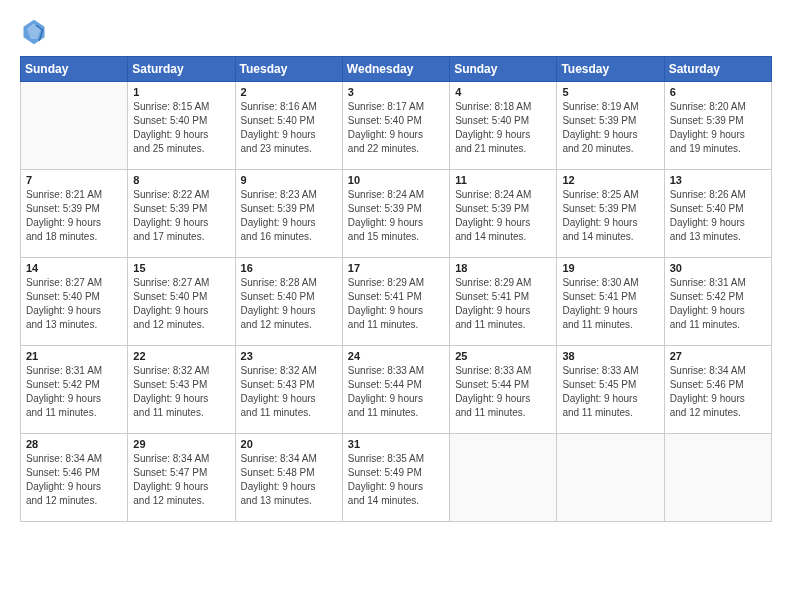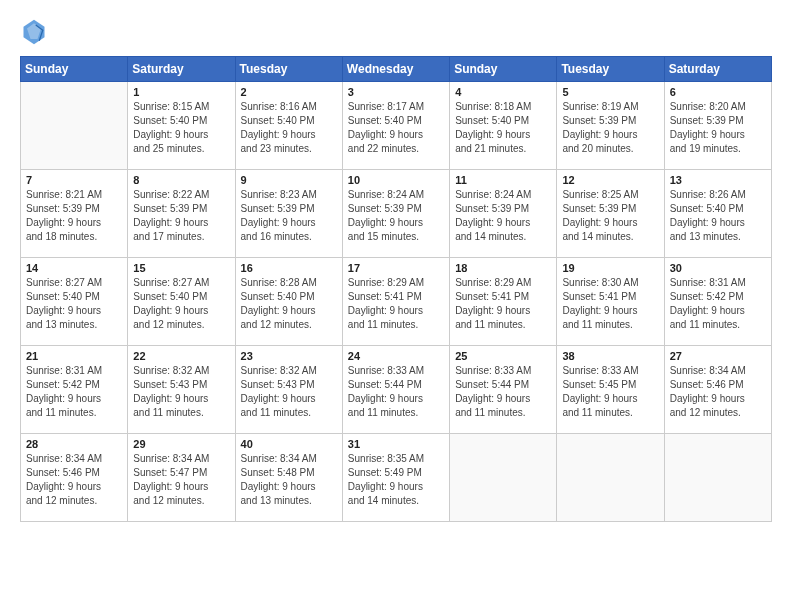--- a/index.html
+++ b/index.html
@@ -253,21 +253,21 @@
         <tr class="last-row">
           <td>
             <span class="day-num">28</span>
             <div class="day-info">Sunrise: 8:34 AM<br>Sunset: 5:46 PM<br>Daylight: 9 hours<br>and 12 minutes.</div>
           </td>
           <td>
             <span class="day-num">29</span>
             <div class="day-info">Sunrise: 8:34 AM<br>Sunset: 5:47 PM<br>Daylight: 9 hours<br>and 12 minutes.</div>
           </td>
           <td>
-            <span class="day-num">40</span>
+            <span class="day-num">20</span>
             <div class="day-info">Sunrise: 8:34 AM<br>Sunset: 5:48 PM<br>Daylight: 9 hours<br>and 13 minutes.</div>
           </td>
           <td>
             <span class="day-num">31</span>
             <div class="day-info">Sunrise: 8:35 AM<br>Sunset: 5:49 PM<br>Daylight: 9 hours<br>and 14 minutes.</div>
           </td>
           <td class="empty-cell"></td>
           <td class="empty-cell"></td>
           <td class="empty-cell"></td>
         </tr>

